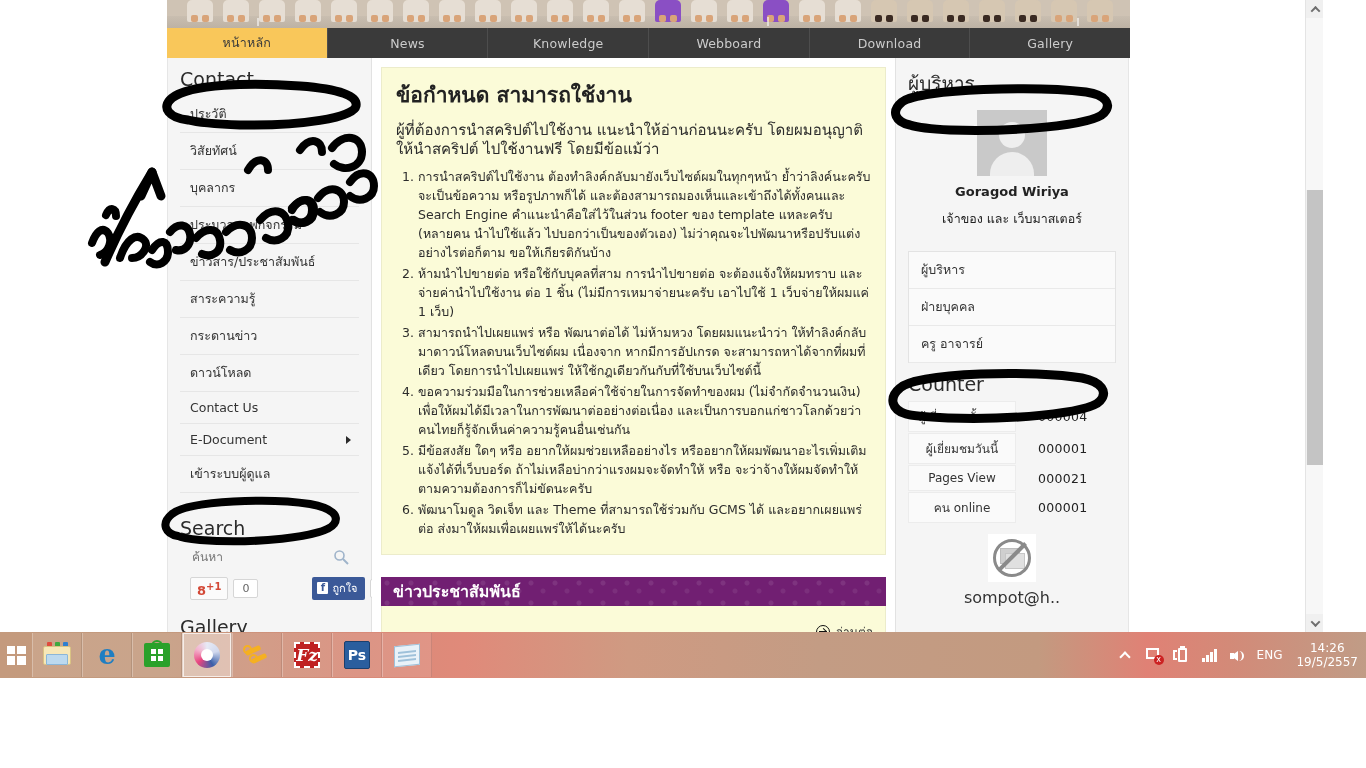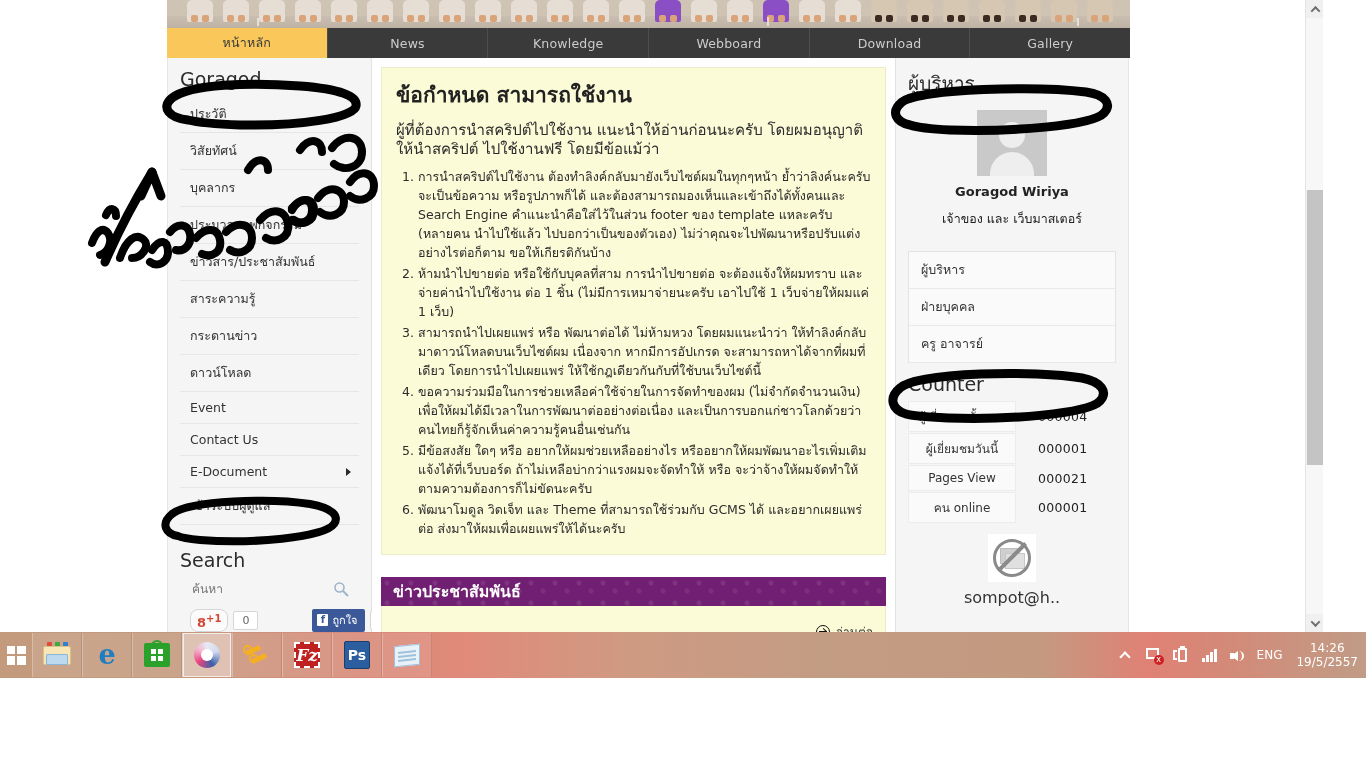--- a/index.html
+++ b/index.html
@@ -129,21 +129,21 @@
 
   
   .social-row { display:flex; align-items:center; gap: 10px; padding: 6px 12px 6px 22px; }
   .gplus {
     display:flex; align-items:center;
     height: 19px;
   }
   .gplus .btn {
     border:1px solid #d6d6d6; background:#fbfbfb;
     padding: 1px 6px; font-size: 13px; font-weight: bold;
-    color:#d34836; line-height:15px; border-radius:8px;
+    color:#d34836; line-height:15px; border-radius:2px;
   }
   .gplus .btn sup { color:#d34836; font-size:10px; font-weight:bold; }
   .cnt {
     border:1px solid #d6d6d6; background:#ffffff; color:#666;
     font-size: 11px; padding: 2px 8px; margin-left: 5px; border-radius:2px;
   }
   .fb { display:flex; align-items:center; margin-left: 44px; }
   .fb .btn {
     background:#3b5998; color:#fff; font-size:11px;
     padding: 2px 7px 3px 5px; border-radius:2px; display:flex; align-items:center; gap:4px;
@@ -494,31 +494,30 @@
         <div class="tab">News</div>
         <div class="tab">Knowledge</div>
         <div class="tab">Webboard</div>
         <div class="tab">Download</div>
         <div class="tab">Gallery</div>
       </div>
 
     <div id="cols">
 
       <div id="colLeft">
-        <div class="widget-title">Goragod</div>
+        <div class="widget-title">Contact</div>
         <ul class="menu" id="menuList">
             <li><span>ประวัติ</span></li>
             <li><span>วิสัยทัศน์</span></li>
             <li><span>บุคลากร</span></li>
             <li><span>ประมวลภาพกิจกรรม</span></li>
             <li><span>ข่าวสาร/ประชาสัมพันธ์</span></li>
             <li><span>สาระความรู้</span></li>
             <li><span>กระดานข่าว</span></li>
             <li><span>ดาวน์โหลด</span></li>
-            <li><span>Event</span></li>
             <li><span>Contact Us</span></li>
             <li><span>E-Document</span><span class="caret"></span></li>
             <li><span>เข้าระบบผู้ดูแล</span></li>
           </ul>
 
         <div class="widget-title">Search</div>
         <div class="search-box">
           <input class="search-input" type="text" placeholder="ค้นหา" style="">
           <span class="search-icon">
             <svg viewBox="0 0 16 16" width="16" height="16">

